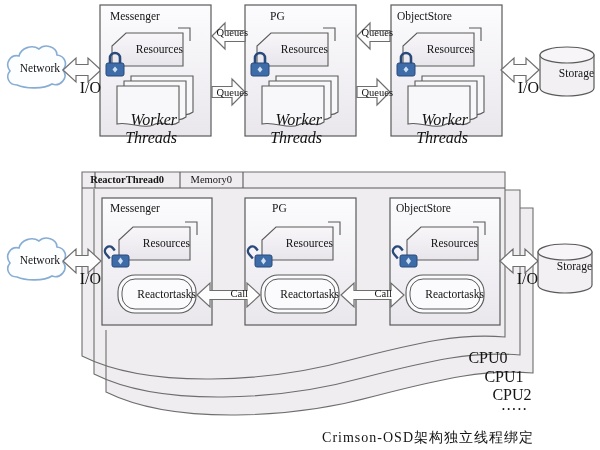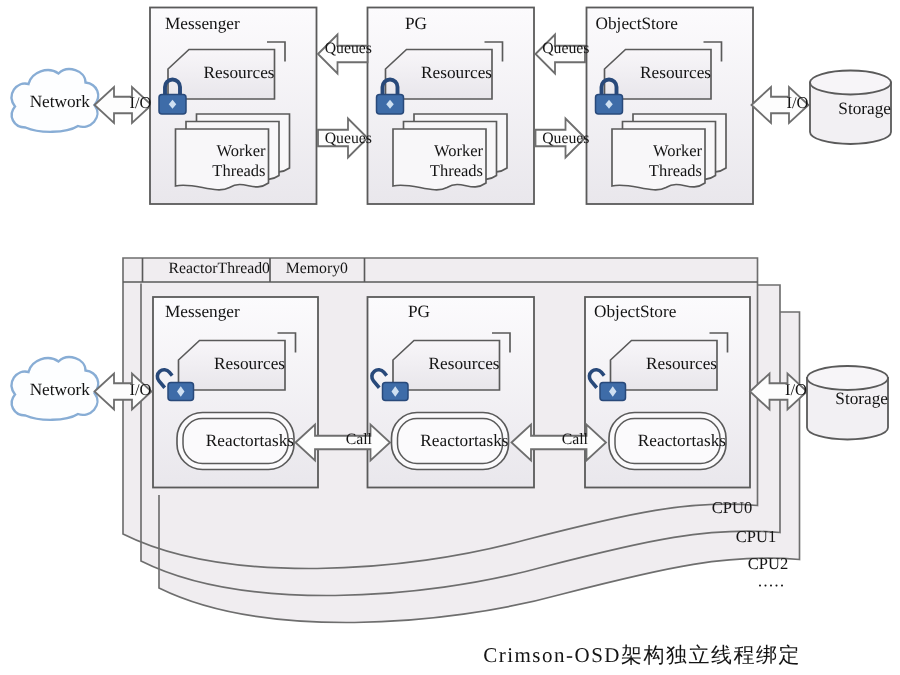--- a/index.html
+++ b/index.html
@@ -2,22 +2,22 @@
 <html><head>
 <meta charset="utf-8">
 <style>
   html,body{margin:0;padding:0;background:#fff;}
   .stage{position:relative;width:600px;height:450px;background:#fff;overflow:hidden;
          font-family:"Liberation Serif","DejaVu Serif",serif;color:#141414;}
   .stage svg{position:absolute;left:0;top:0;}
   .lbl{position:absolute;line-height:1.15;white-space:nowrap;text-align:right;}
   .c{text-align:right;}
   .r{text-align:center;}
-  .wrap{white-space:normal;}
-  .f11{font-size:11px;}
+  .wrap{white-space:normal;font-style:italic;}
+  .f11{font-size:16px;margin-top:16px;}
   .f105{font-size:10.5px;}
   .f115{font-size:11.5px;}
   .cap{font-size:14px;letter-spacing:2px;}
 </style>
 </head>
 <body>
 
 <div class="stage">
 
 <svg width="600" height="450" viewBox="0 0 600 450" xmlns="http://www.w3.org/2000/svg" xmlns:xlink="http://www.w3.org/1999/xlink">
@@ -170,21 +170,21 @@
 
 <div class="lbl c f105" style="left:209px;top:27px;width:39px;">Queues</div>
 <div class="lbl c f105" style="left:209px;top:87px;width:39px;">Queues</div>
 <div class="lbl c f105" style="left:354px;top:27px;width:39px;">Queues</div>
 <div class="lbl c f105" style="left:354px;top:87px;width:39px;">Queues</div>
 
 <div class="lbl c f11" style="left:501px;top:63px;width:38px;">I/O</div>
 <div class="lbl c f115" style="left:540px;top:67px;width:54px;">Storage</div>
 
 
-<div class="lbl c f105" style="left:95px;top:174px;width:85px;">ReactorThread0</div>
+<div class="lbl c f105" style="left:79px;top:174px;width:85px;font-weight:bold;">ReactorThread0</div>
 <div class="lbl c f105" style="left:180px;top:174px;width:52px;">Memory0</div>
 
 <div class="lbl c f115" style="left:8px;top:254px;width:52px;">Network</div>
 <div class="lbl c f11" style="left:63px;top:254px;width:38px;">I/O</div>
 
 <div class="lbl f115" style="left:110px;top:202px;">Messenger</div>
 <div class="lbl f115" style="left:272px;top:202px;">PG</div>
 <div class="lbl f115" style="left:396px;top:202px;">ObjectStore</div>
 
 <div class="lbl c f115" style="left:119px;top:237px;width:71px;">Resources</div>

